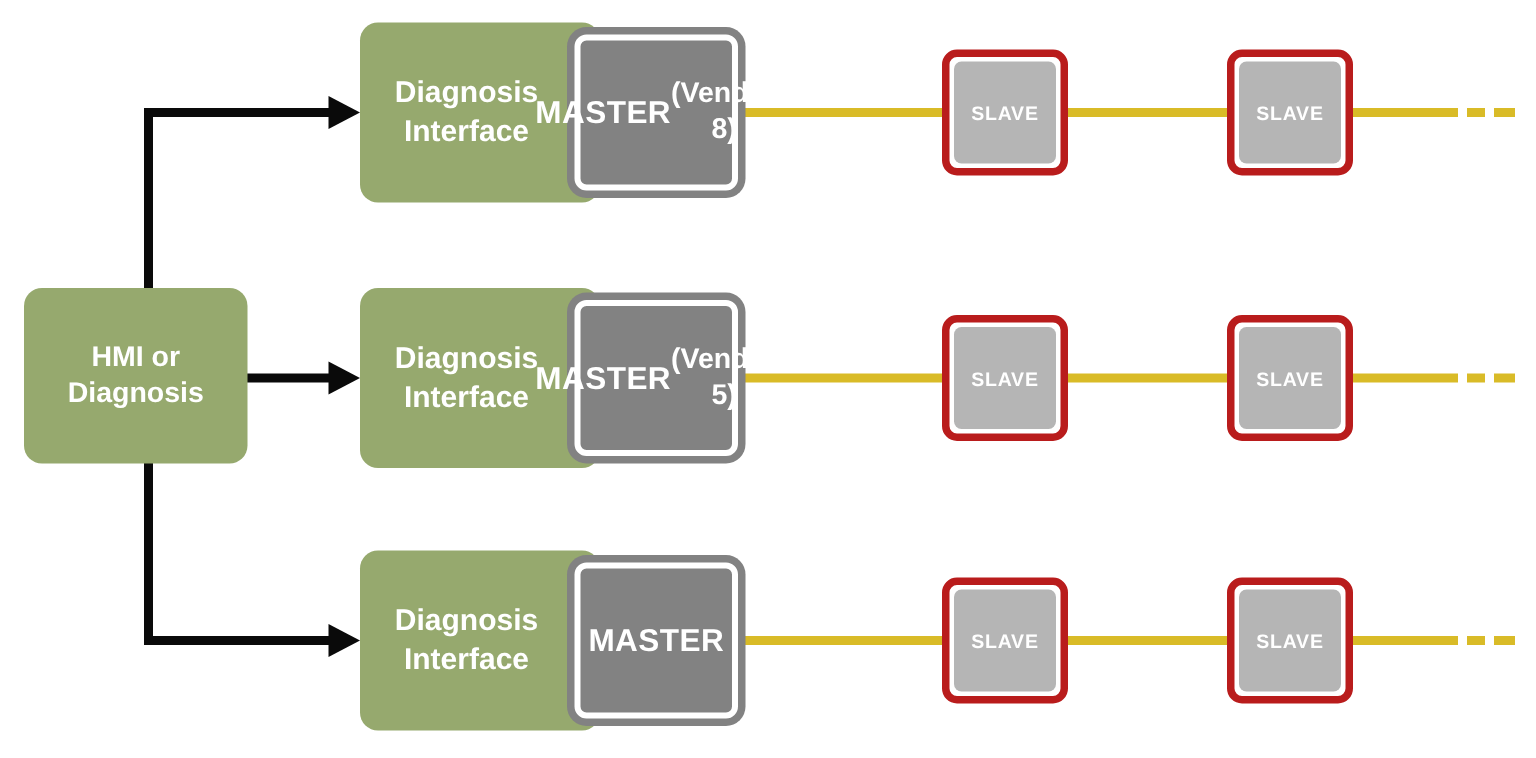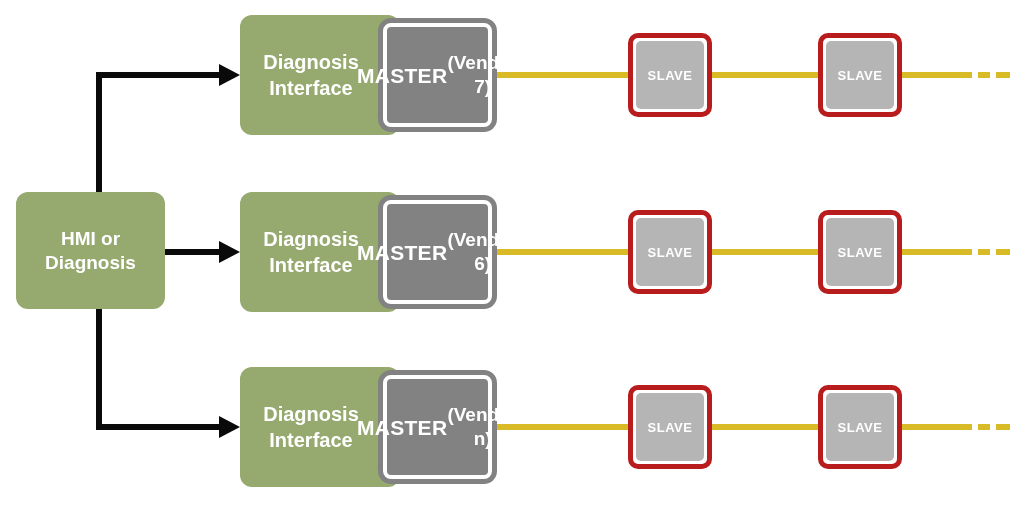--- a/index.html
+++ b/index.html
@@ -104,21 +104,21 @@
     <div class="bus bus-dash2"></div>
     <div class="diag">
       <div class="diag-label">
         <div>Diagnosis</div>
         <div>Interface</div>
       </div>
     </div>
     <div class="master">
       <div class="master-inner">
         <div class="master-title">MASTER</div>
-        <div class="master-sub">(Vendor 7)</div>
+        <div class="master-sub">(Vendor 8)</div>
       </div>
     </div>
     <div class="slave slave-s1">
       <div class="slave-inner">SLAVE</div>
     </div>
     <div class="slave slave-s2">
       <div class="slave-inner">SLAVE</div>
     </div>
   </div>
 
@@ -128,21 +128,21 @@
     <div class="bus bus-dash2"></div>
     <div class="diag">
       <div class="diag-label">
         <div>Diagnosis</div>
         <div>Interface</div>
       </div>
     </div>
     <div class="master">
       <div class="master-inner">
         <div class="master-title">MASTER</div>
-        <div class="master-sub">(Vendor 6)</div>
+        <div class="master-sub">(Vendor 5)</div>
       </div>
     </div>
     <div class="slave slave-s1">
       <div class="slave-inner">SLAVE</div>
     </div>
     <div class="slave slave-s2">
       <div class="slave-inner">SLAVE</div>
     </div>
   </div>
 
@@ -152,21 +152,20 @@
     <div class="bus bus-dash2"></div>
     <div class="diag">
       <div class="diag-label">
         <div>Diagnosis</div>
         <div>Interface</div>
       </div>
     </div>
     <div class="master">
       <div class="master-inner">
         <div class="master-title">MASTER</div>
-        <div class="master-sub">(Vendor n)</div>
       </div>
     </div>
     <div class="slave slave-s1">
       <div class="slave-inner">SLAVE</div>
     </div>
     <div class="slave slave-s2">
       <div class="slave-inner">SLAVE</div>
     </div>
   </div>
 

